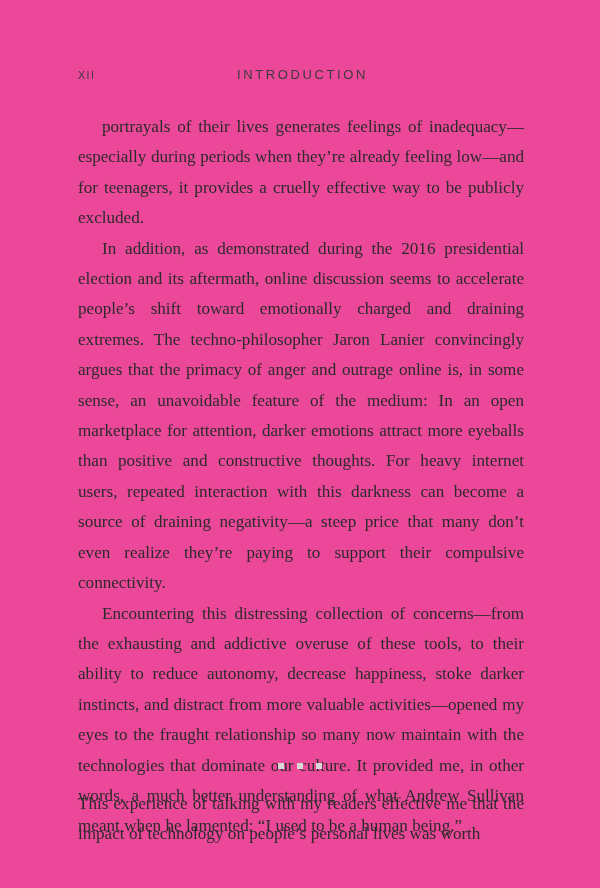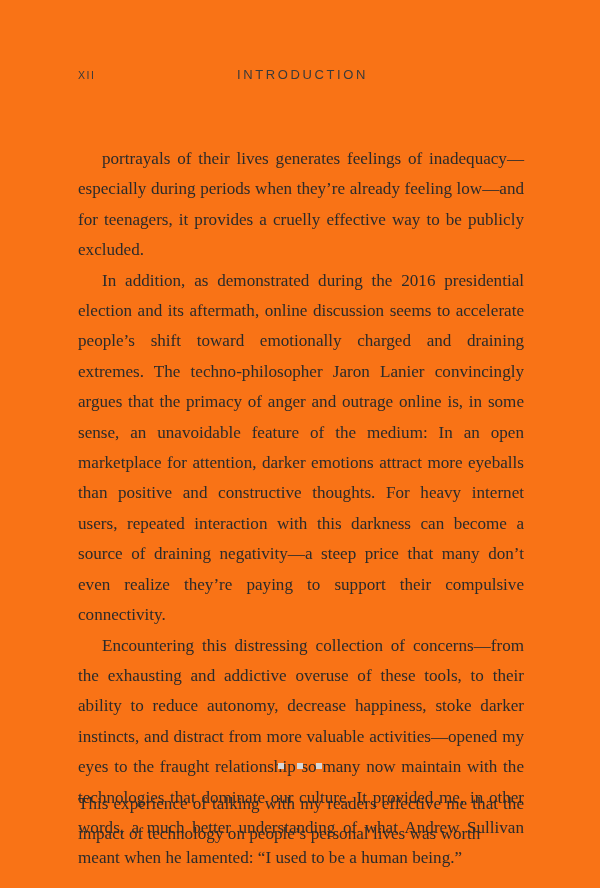--- a/index.html
+++ b/index.html
@@ -106,29 +106,29 @@
   .closing-text {
     position: absolute;
     left: 78px;
     top: 789px;
     width: 446px;
   }
 </style>
 </head>
 <body style="background: rgb(254, 254, 254);">
 
-<div class="page" style="background: #f97316;">
+<div class="page" style="background: #ec4899;">
 
   <div class="running-head">
     <div class="folio">XII</div>
     <div class="section-title">INTRODUCTION</div>
   </div>
 
   <div class="body-text">
-    <p class="para" style="color: rgb(43, 43, 43); margin-top: 32px;">portrayals of their lives generates feelings of inadequacy—especially during periods when they’re already feeling low—and for teenagers, it provides a cruelly effective way to be publicly excluded.</p>
+    <p class="para" style="color: rgb(43, 43, 43);">portrayals of their lives generates feelings of inadequacy—especially during periods when they’re already feeling low—and for teenagers, it provides a cruelly effective way to be publicly excluded.</p>
     <p class="para" style="color: rgb(43, 43, 43);">In addition, as demonstrated during the 2016 presidential election and its aftermath, online discussion seems to accelerate people’s shift toward emotionally charged and draining extremes. The techno-philosopher Jaron Lanier convincingly argues that the primacy of anger and outrage online is, in some sense, an unavoidable feature of the medium: In an open marketplace for attention, darker emotions attract more eyeballs than positive and constructive thoughts. For heavy internet users, repeated interaction with this darkness can become a source of draining negativity—a steep price that many don’t even realize they’re paying to support their compulsive connectivity.</p>
     <p class="para" style="color: rgb(43, 43, 43);">Encountering this distressing collection of concerns—from the exhausting and addictive overuse of these tools, to their ability to reduce autonomy, decrease happiness, stoke darker instincts, and distract from more valuable activities—opened my eyes to the fraught relationship so many now maintain with the technologies that dominate our culture. It provided me, in other words, a much better understanding of what Andrew Sullivan meant when he lamented: “I used to be a human being.”</p>
   </div>
 
   <div class="ornament">
     <span class="sq" style="background: rgb(216, 216, 216);"></span>
     <span class="sq" style="background: rgb(216, 216, 216);"></span>
     <span class="sq" style="background: rgb(216, 216, 216);"></span>
   </div>
 

